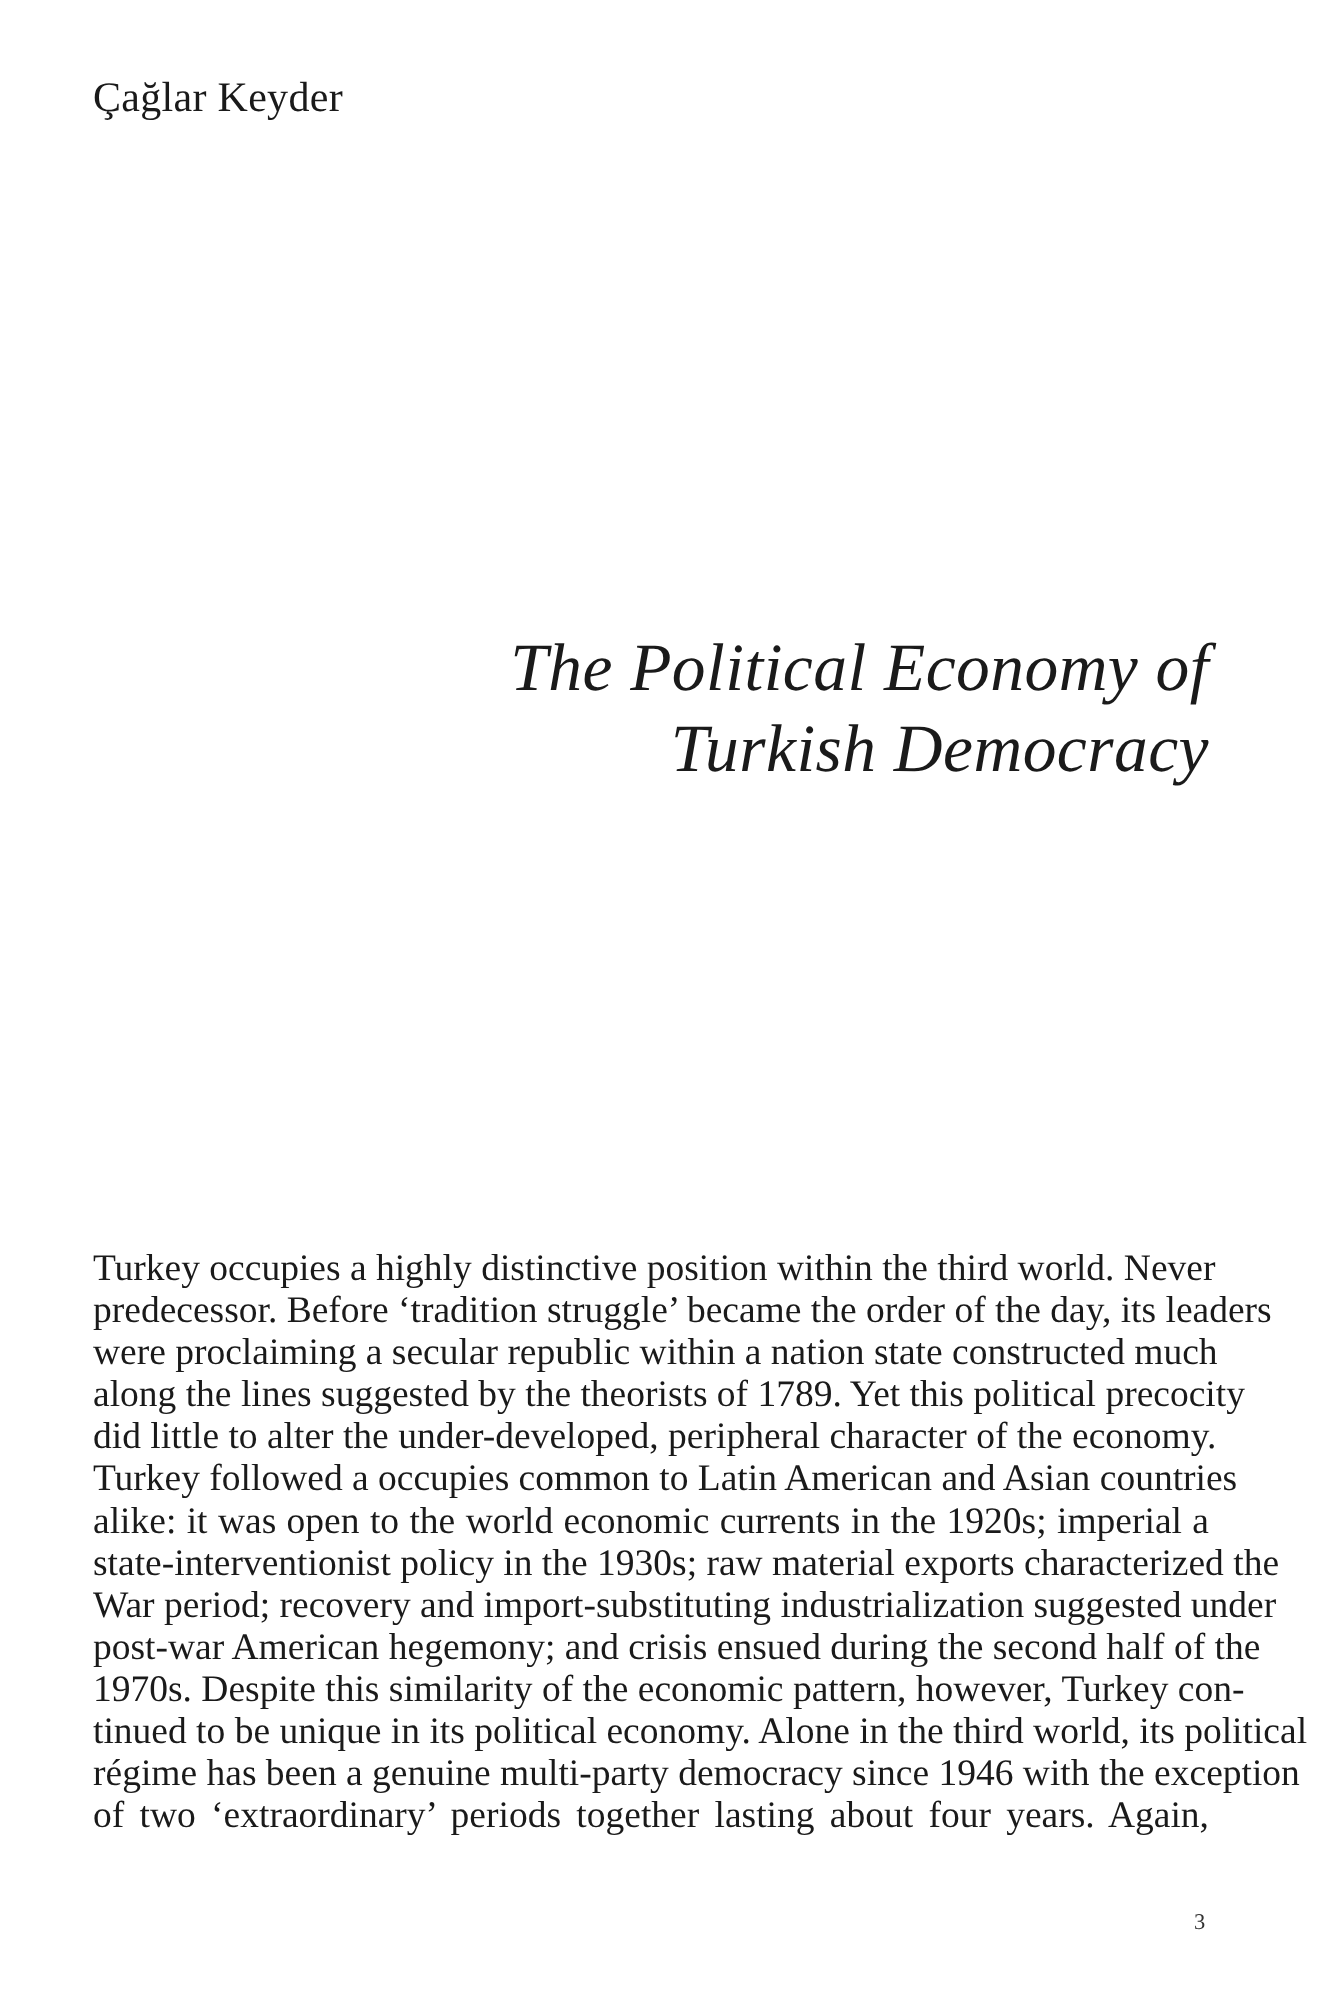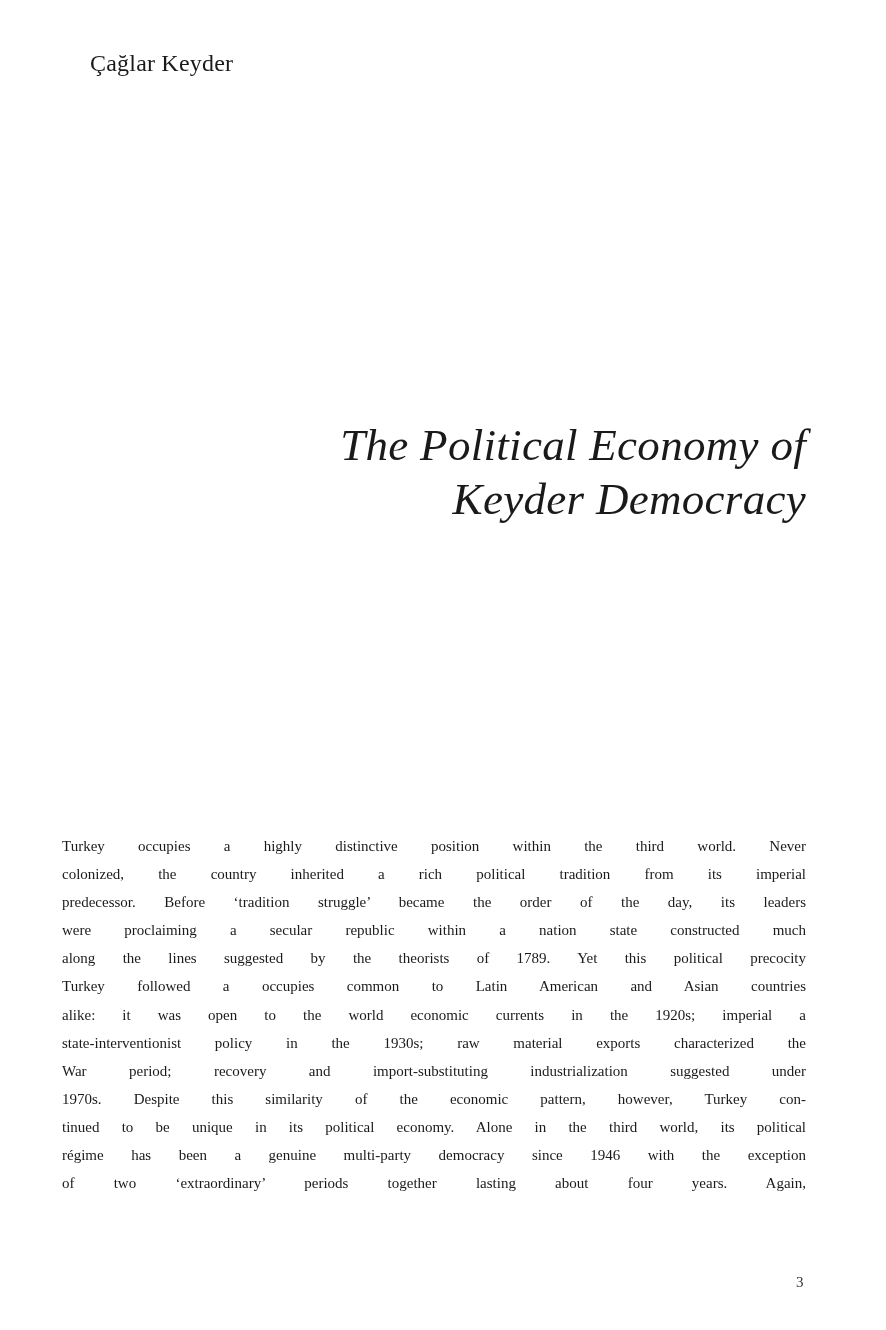--- a/index.html
+++ b/index.html
@@ -12,41 +12,40 @@
       height: 1330px;
       position: relative;
       overflow: hidden;
       color: #1a1a1a;
       font-family: "Liberation Serif", "DejaVu Serif", serif;
     }
     .author {
       position: absolute;
       left: 62px;
       top: 50px;
-      font-size: 24px;
+      font-size: 28px;
       letter-spacing: 0.2px;
-      margin-left: 28px;
     }
     .title {
       position: absolute;
       right: 80px;
       top: 418px;
       text-align: right;
       font-style: italic;
       font-size: 45px;
       line-height: 54px;
       letter-spacing: 0.3px;
     }
     .title span { display: block; text-align: right; }
     .body-text {
       position: absolute;
       left: 62px;
       top: 832px;
       width: 744px;
-      font-size: 15px;
+      font-size: 25px;
       line-height: 28.1px;
     }
     .line {
       display: block;
       text-align: justify;
       text-align-last: justify;
       white-space: nowrap;
       height: 28.1px;
     }
     .page-number {
@@ -57,32 +56,33 @@
       color: #333;
     }
   </style>
 </head>
 <body>
 
 <div class="author">Çağlar Keyder</div>
 
 <div class="title">
   <span>The Political Economy of</span>
-  <span>Keyder Democracy</span>
+  <span>Turkish Democracy</span>
 </div>
 
 <div class="body-text">
   <span class="line">Turkey occupies a highly distinctive position within the third world. Never</span>
-  <span class="line">colonized, the country inherited a rich political tradition from its imperial</span>
   <span class="line">predecessor. Before ‘tradition struggle’ became the order of the day, its leaders</span>
   <span class="line">were proclaiming a secular republic within a nation state constructed much</span>
   <span class="line">along the lines suggested by the theorists of 1789. Yet this political precocity</span>
+  <span class="line">did little to alter the under-developed, peripheral character of the economy.</span>
   <span class="line">Turkey followed a occupies common to Latin American and Asian countries</span>
   <span class="line">alike: it was open to the world economic currents in the 1920s; imperial a</span>
   <span class="line">state-interventionist policy in the 1930s; raw material exports characterized the</span>
   <span class="line">War period; recovery and import-substituting industrialization suggested under</span>
+  <span class="line">post-war American hegemony; and crisis ensued during the second half of the</span>
   <span class="line">1970s. Despite this similarity of the economic pattern, however, Turkey con-</span>
   <span class="line">tinued to be unique in its political economy. Alone in the third world, its political</span>
   <span class="line">régime has been a genuine multi-party democracy since 1946 with the exception</span>
   <span class="line">of two ‘extraordinary’ periods together lasting about four years. Again,</span>
 </div>
 
 <div class="page-number">3</div>
 
 </body></html>

